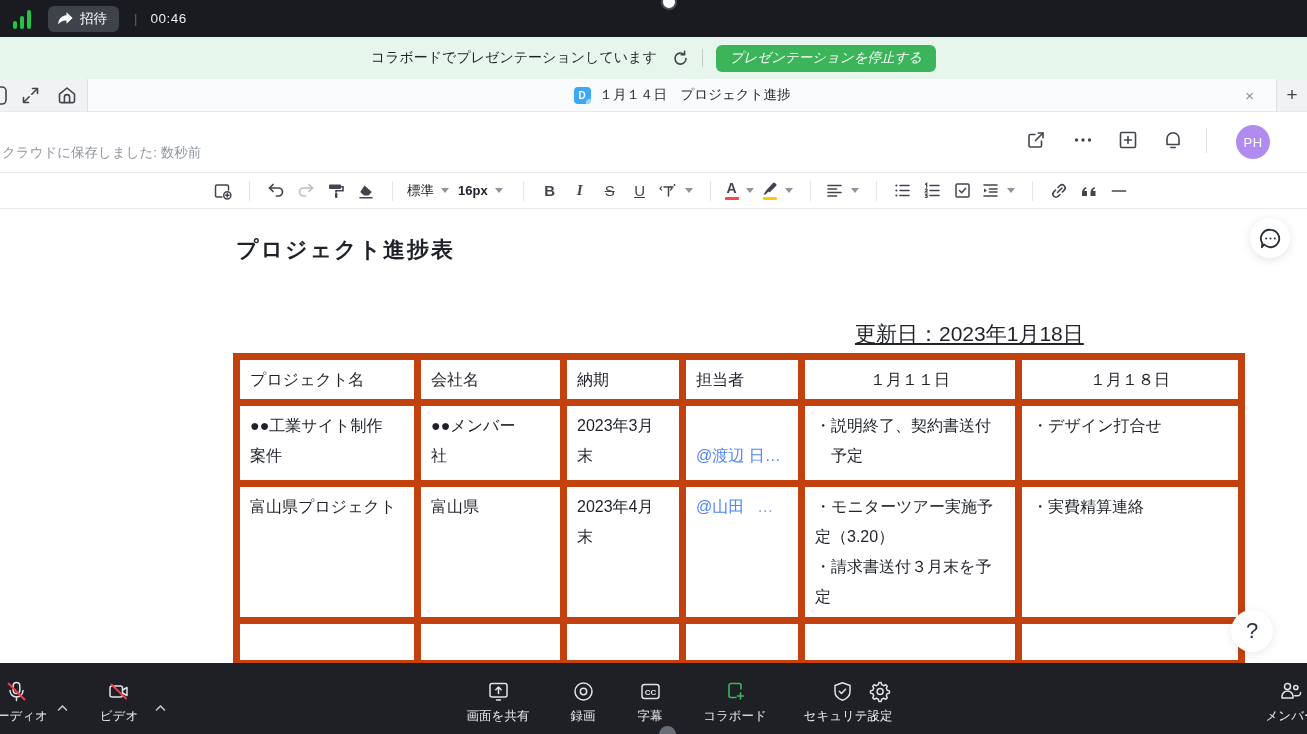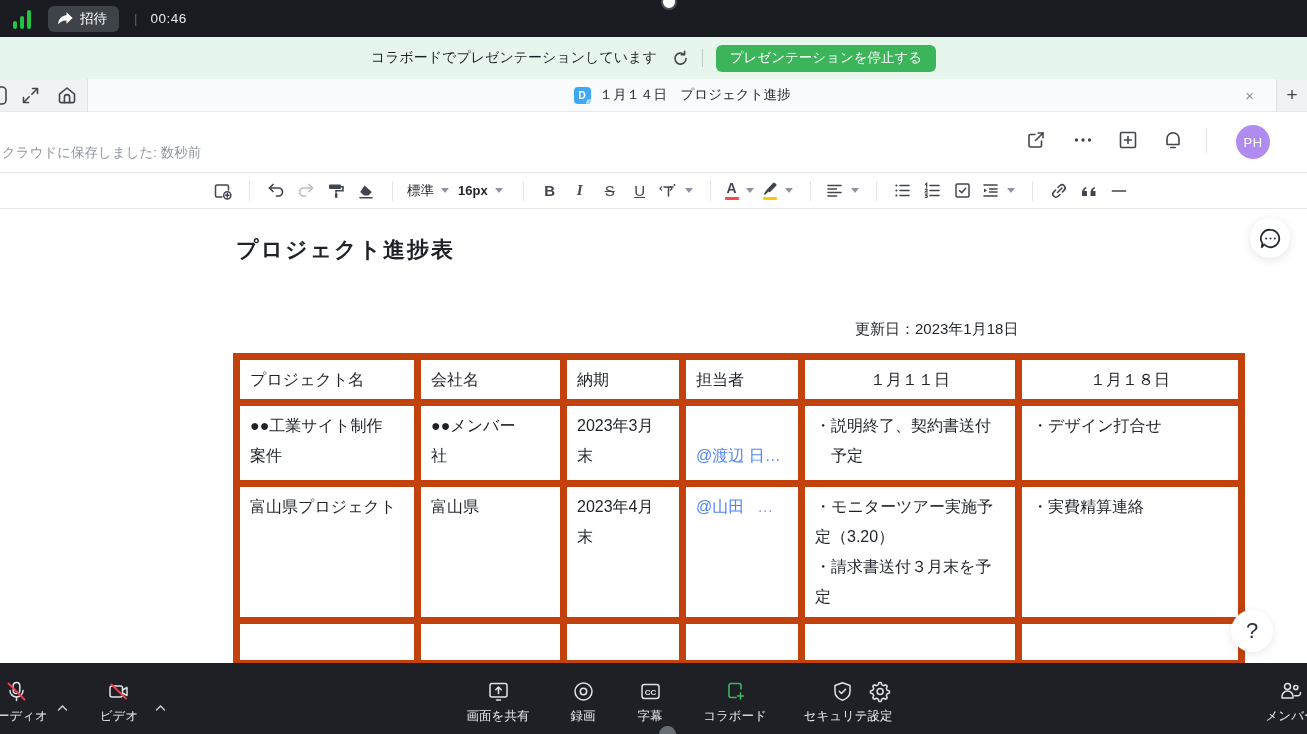--- a/index.html
+++ b/index.html
@@ -15,21 +15,21 @@
   .invite-btn { border:none; cursor:default; margin-left:17px; height:26px; padding:0 12px 0 9px; background:#3e4249; border-radius:6px; display:flex; align-items:center; gap:6px; color:#fff; font-size:13.5px; cursor:default; }
   .top-divider { color:#5b6066; margin-left:15px; font-size:13px; }
   .timer { color:#e9eaec; font-size:13.5px; margin-left:13px; letter-spacing:.5px; }
   .top-notch { position:absolute; left:661px; top:-6px; width:16px; height:16px; border-radius:50%; background:#fff; border:2px solid #4a4f57; }
 
   
   .banner { position:absolute; left:0; top:37px; width:1307px; height:42px; background:#e7f6ec; display:flex; align-items:center; justify-content:center; }
   .banner-msg { color:#1f2329; font-size:14px; }
   .banner-refresh { margin-left:15px; display:flex; }
   .banner-sep { width:1px; height:18px; background:#c3cdc6; margin:0 13px; }
-  .stop-btn { height:27px; padding:0 14px; background:#3cb45a; border:none; border-radius:6px; color:#fff; font-size:13.5px; display:flex; align-items:center; }
+  .stop-btn { height:27px; padding:0 14px; background:#3cb45a; border:none; border-radius:6px; color:#fff; font-size:13.5px; display:flex; align-items:center;font-style:italic; }
 
   
   .tabbar { position:absolute; left:0; top:79px; width:1307px; height:33px; background:#f0f2f4; border-bottom:1px solid #e8eaec; display:flex; align-items:stretch; }
   .tab-left { display:flex; align-items:center; width:87px; flex:none; position:relative; }
   .tab-left .ico { display:flex; align-items:center; justify-content:center; }
   .sidebar-partial { position:absolute; left:-13px; top:7px; }
   .fullscreen-ico { position:absolute; left:21px; top:7px; }
   .home-ico { position:absolute; left:57px; top:7px; }
   .vsep { width:1px; background:#dfe1e4; height:33px; flex:none; }
   .tab { flex:1; background:#fafbfc; display:flex; align-items:center; justify-content:center; position:relative; }
@@ -64,21 +64,21 @@
   .color-a { display:flex; flex-direction:column; align-items:center; line-height:1; }
   .color-a .letter { font-size:14px; font-weight:700; color:#41464e; }
   .color-a .bar { width:14px; height:3px; margin-top:2px; border-radius:1px; }
   .bar-red { background:#f54a45; }
   .bar-yellow { background:#ffc60a; }
 
   
   .doc { position:absolute; left:0; top:209px; width:1307px; height:454px; background:#fff; }
   .doc-title { position:absolute; left:236px; top:26px; font-size:22px; font-weight:700; color:#1f2329; letter-spacing:2px; }
   .comment-fab { position:absolute; left:1250px; top:9px; width:40px; height:40px; border-radius:50%; background:#fff; box-shadow:0 2px 10px rgba(31,35,41,.12); display:flex; align-items:center; justify-content:center; }
-  .updated { position:absolute; left:855px; top:111px; font-size:15px; color:#1f2329; }
+  .updated { position:absolute; left:855px; top:111px; font-size:21px; color:#1f2329;text-decoration:underline; }
   .help-fab { position:absolute; left:1231px; top:401px; width:42px; height:42px; border-radius:50%; background:#fff; box-shadow:0 2px 10px rgba(31,35,41,.10); display:flex; align-items:center; justify-content:center; font-size:22px; color:#2b3240; }
 
   table.grid { position:absolute; left:233px; top:144px; border-collapse:collapse; table-layout:fixed; }
   table.grid col.c1{width:181px;} table.grid col.c2{width:146px;} table.grid col.c3{width:119px;}
   table.grid col.c4{width:119px;} table.grid col.c5{width:217px;} table.grid col.c6{width:223px;}
   table.grid th, table.grid td { border:7px solid #c2410c; vertical-align:top; font-weight:400; color:#1f2329; font-size:16px; text-align:left; }
   table.grid th { height:40px; padding:5px 10px; line-height:29px; }
   table.grid th.center { text-align:center; }
   table.grid td { padding:5px 10px; line-height:30px; white-space:pre-line; }
   tr.r1 td { height:81px; } tr.r2 td { height:135px; } tr.r3 td { height:43px; }

